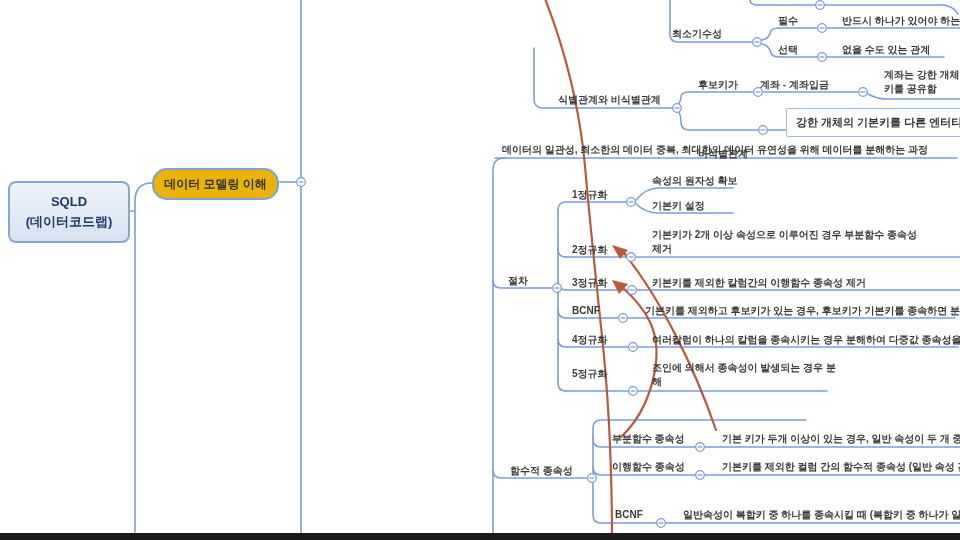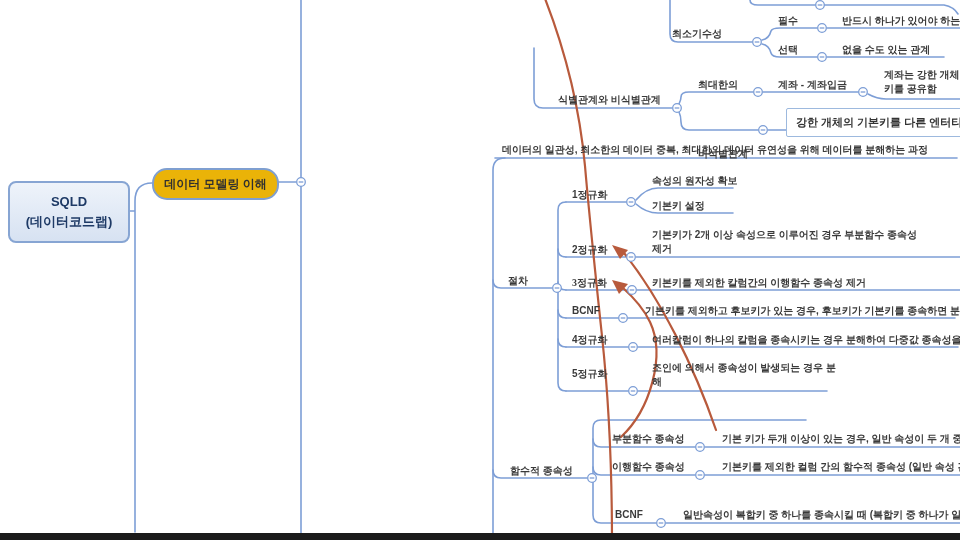--- a/index.html
+++ b/index.html
@@ -155,39 +155,39 @@
 (데이터코드랩)</div>
   <div class="branch-pill">데이터 모델링 이해</div>
 
   <div class="lbl" style="left:672px;top:28px;font-family:Liberation Mono, monospace;">최소기수성</div>
   <div class="lbl" style="left:778px;top:14px;">필수</div>
   <div class="lbl" style="left:842px;top:14px;">반드시 하나가 있어야 하는 관계</div>
   <div class="lbl" style="left:778px;top:43px;">선택</div>
   <div class="lbl" style="left:842px;top:43px;">없을 수도 있는 관계</div>
 
   <div class="lbl" style="left:558px;top:93px;">식별관계와 비식별관계</div>
-  <div class="lbl" style="left:698px;top:78px;">최대한의</div>
-  <div class="lbl" style="left:778px;top:78px;">계좌 - 계좌입금</div>
+  <div class="lbl" style="left:698px;top:78px;">후보키가</div>
+  <div class="lbl" style="left:760px;top:78px;">계좌 - 계좌입금</div>
   <div class="lbl" style="left:884px;top:68px;">계좌는 강한 개체로
 키를 공유함</div>
   <div class="lbl" style="left:698px;top:115px;margin-top:32px;">비식별관계</div>
   <div class="note-box">강한 개체의 기본키를 다른 엔터티의 기본키</div>
 
   <div class="lbl" style="left:502px;top:143px;">데이터의 일관성, 최소한의 데이터 중복, 최대한의 데이터 유연성을 위해 데이터를 분해하는 과정</div>
   <div class="lbl" style="left:508px;top:274px;">절차</div>
 
   <div class="lbl" style="left:572px;top:188px;">1정규화</div>
   <div class="lbl" style="left:652px;top:174px;">속성의 원자성 확보</div>
   <div class="lbl" style="left:652px;top:199px;">기본키 설정</div>
 
   <div class="lbl" style="left:572px;top:243px;">2정규화</div>
   <div class="lbl" style="left:652px;top:228px;">기본키가 2개 이상 속성으로 이루어진 경우 부분함수 종속성
 제거</div>
 
-  <div class="lbl" style="left:572px;top:276px;font-family:Liberation Serif, serif;">3정규화</div>
+  <div class="lbl" style="left:572px;top:276px;">3정규화</div>
   <div class="lbl" style="left:652px;top:276px;">키본키를 제외한 칼럼간의 이행함수 종속성 제거</div>
 
   <div class="lbl" style="left:572px;top:304px;">BCNF</div>
   <div class="lbl" style="left:645px;top:304px;">기본키를 제외하고 후보키가 있는 경우, 후보키가 기본키를 종속하면 분해함</div>
 
   <div class="lbl" style="left:572px;top:333px;">4정규화</div>
   <div class="lbl" style="left:652px;top:333px;">여러칼럼이 하나의 칼럼을 종속시키는 경우 분해하여 다중값 종속성을 제거</div>
 
   <div class="lbl" style="left:572px;top:367px;">5정규화</div>
   <div class="lbl" style="left:652px;top:361px;">조인에 의해서 종속성이 발생되는 경우 분

